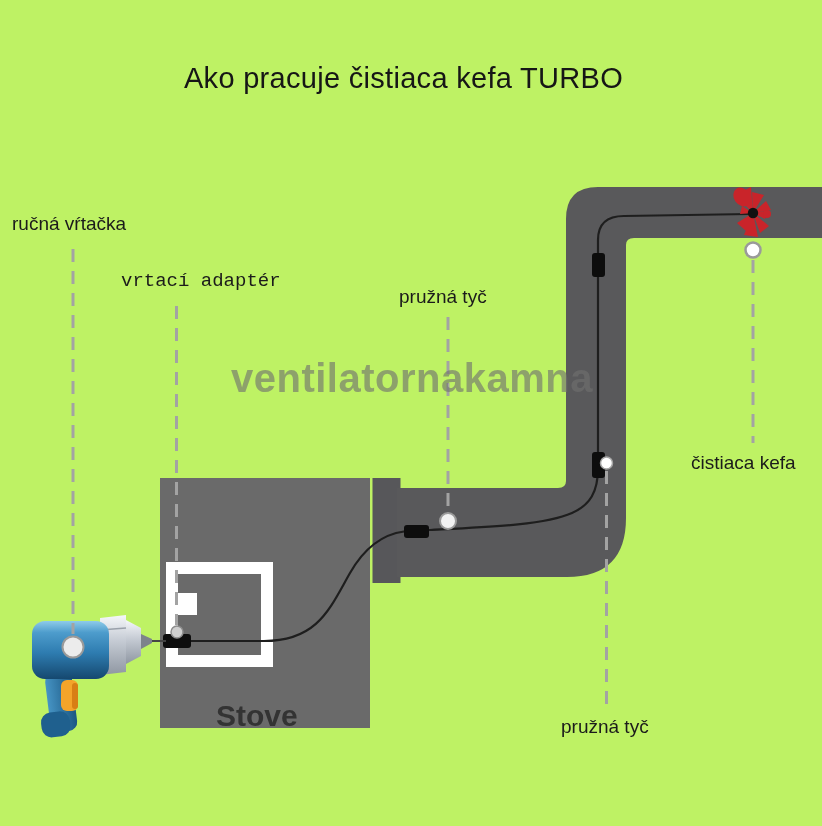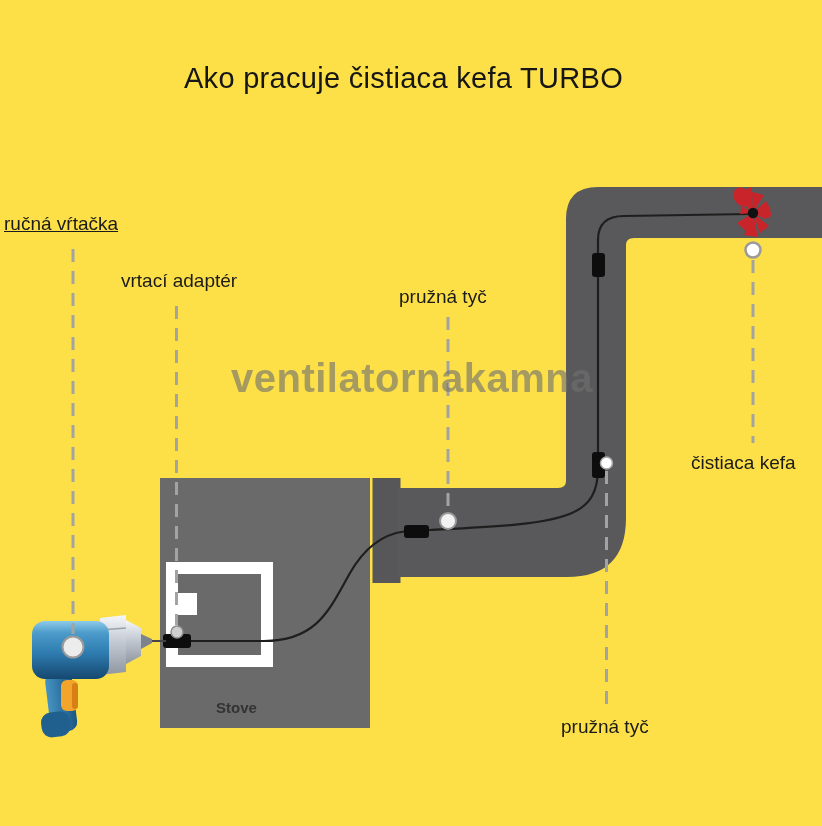--- a/index.html
+++ b/index.html
@@ -1,33 +1,33 @@
 <!DOCTYPE html>
 <html><head>
 <meta charset="utf-8">
 <style>
   html,body { margin:0; padding:0; background:#ffffff; }
   .canvas {
-    position:relative; width:822px; height:826px; background:#fde047;
+    position:relative; width:822px; height:826px; background:#bef264;
     overflow:hidden; font-family:"Liberation Sans", sans-serif;
   }
   .diagram-svg { position:absolute; left:0; top:0; z-index:1; }
   .title {
     position:absolute; left:0; top:62px; width:807px; text-align:center;
     font-size:29px; color:#161616; letter-spacing:0.3px; z-index:3;
   }
   .label {
     position:absolute; font-size:19px; color:#1b1b1b; white-space:nowrap; z-index:3;
   }
   .watermark {
     position:absolute; font-size:40px; font-weight:bold;
     color:rgba(112,112,112,0.62); letter-spacing:0.5px; white-space:nowrap; z-index:2;text-align:right;
   }
   .stove-label {
-    position:absolute; left:216px; top:699px; font-size:15px; font-weight:bold;
+    position:absolute; left:216px; top:699px; font-size:30px; font-weight:bold;
     color:#333333; z-index:3;
   }
 </style>
 </head>
 <body>
 
 <div class="canvas">
 
   <div class="title">Ako pracuje čistiaca kefa TURBO</div>
 
@@ -113,21 +113,21 @@
                M753 213 L744 235 L758 237 Z
                M753 213 L737 223 L746 231 Z
                M753 213 L742 206 L740 214 Z"></path>
       <circle cx="767" cy="214" r="4"></circle>
       <circle cx="753" cy="213" r="5.2" fill="#111111"></circle>
     </g>
   </svg>
 
   <div class="watermark" style="left:231px; top:356px;">ventilatornakamna</div>
 
-  <div class="label" style="left:4px; top:213px;text-decoration:underline;">ručná vŕtačka</div>
-  <div class="label" style="left:121px; top:270px;">vrtací adaptér</div>
+  <div class="label" style="left:12px; top:213px;">ručná vŕtačka</div>
+  <div class="label" style="left:121px; top:270px;font-family:Liberation Mono, monospace;">vrtací adaptér</div>
   <div class="label" style="left:399px; top:286px;">pružná tyč</div>
   <div class="label" style="left:691px; top:452px;">čistiaca kefa</div>
   <div class="label" style="left:561px; top:716px;">pružná tyč</div>
 
   <div class="stove-label">Stove</div>
 
 </div>
 
 </body></html>

